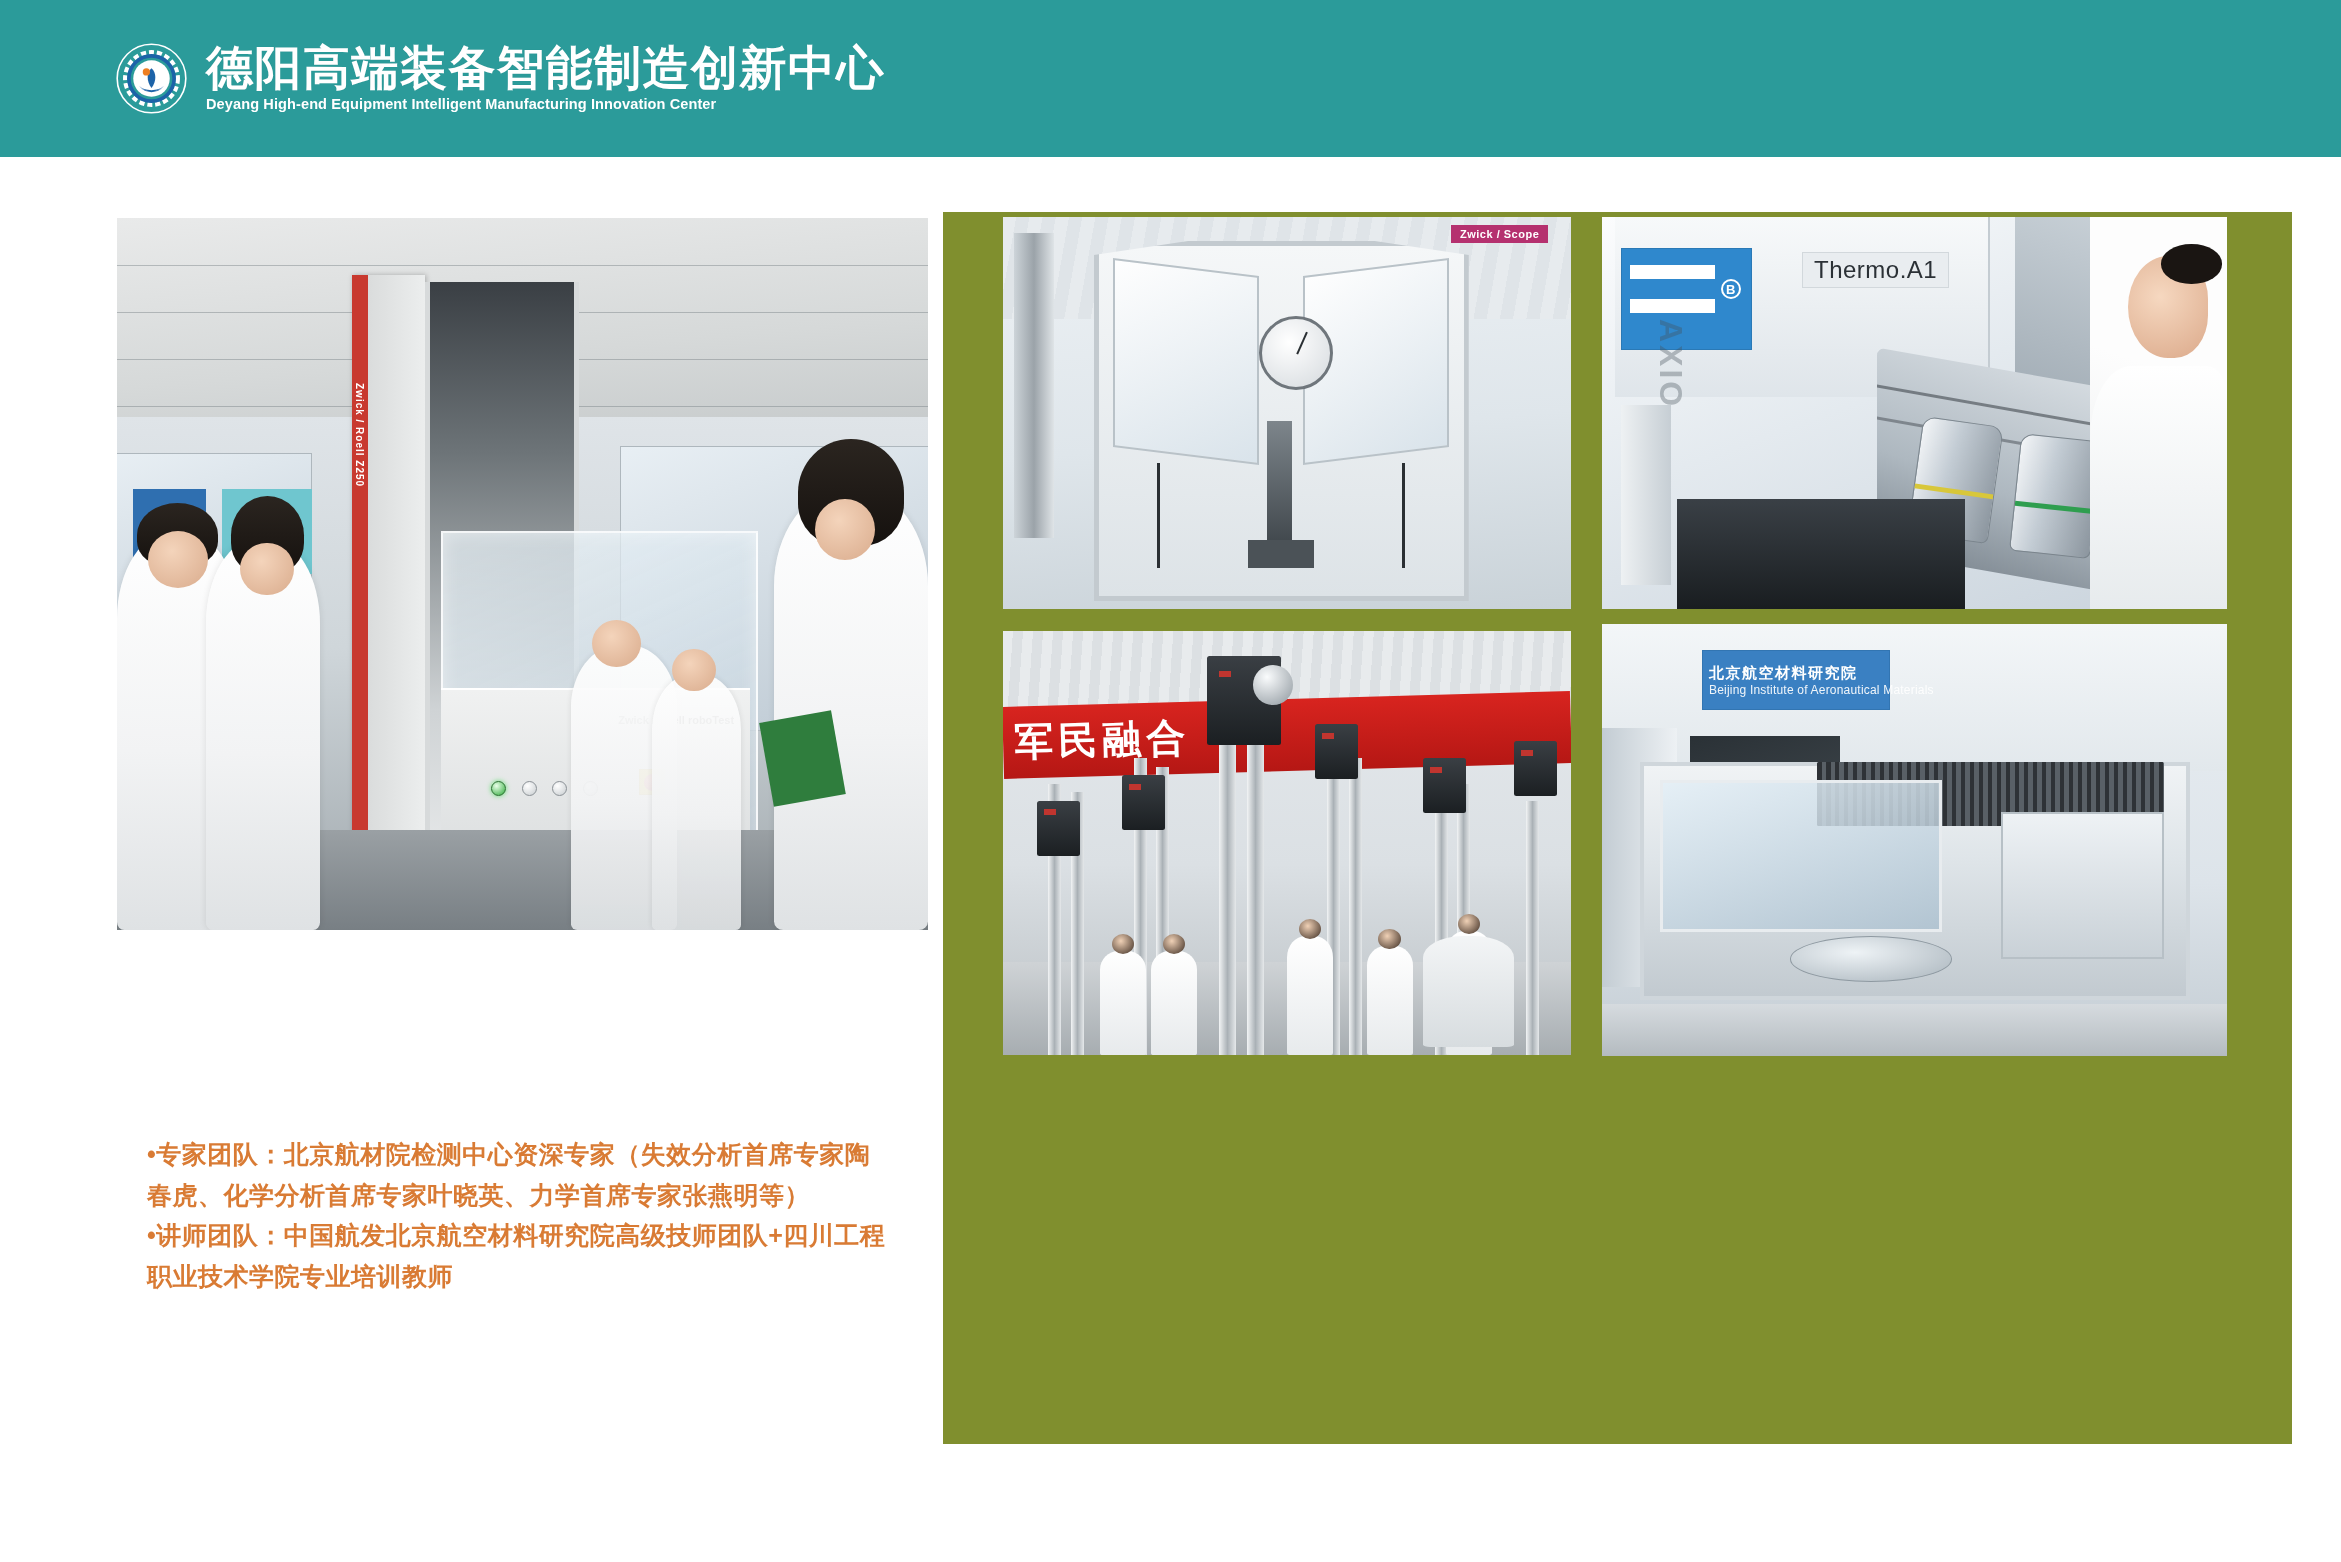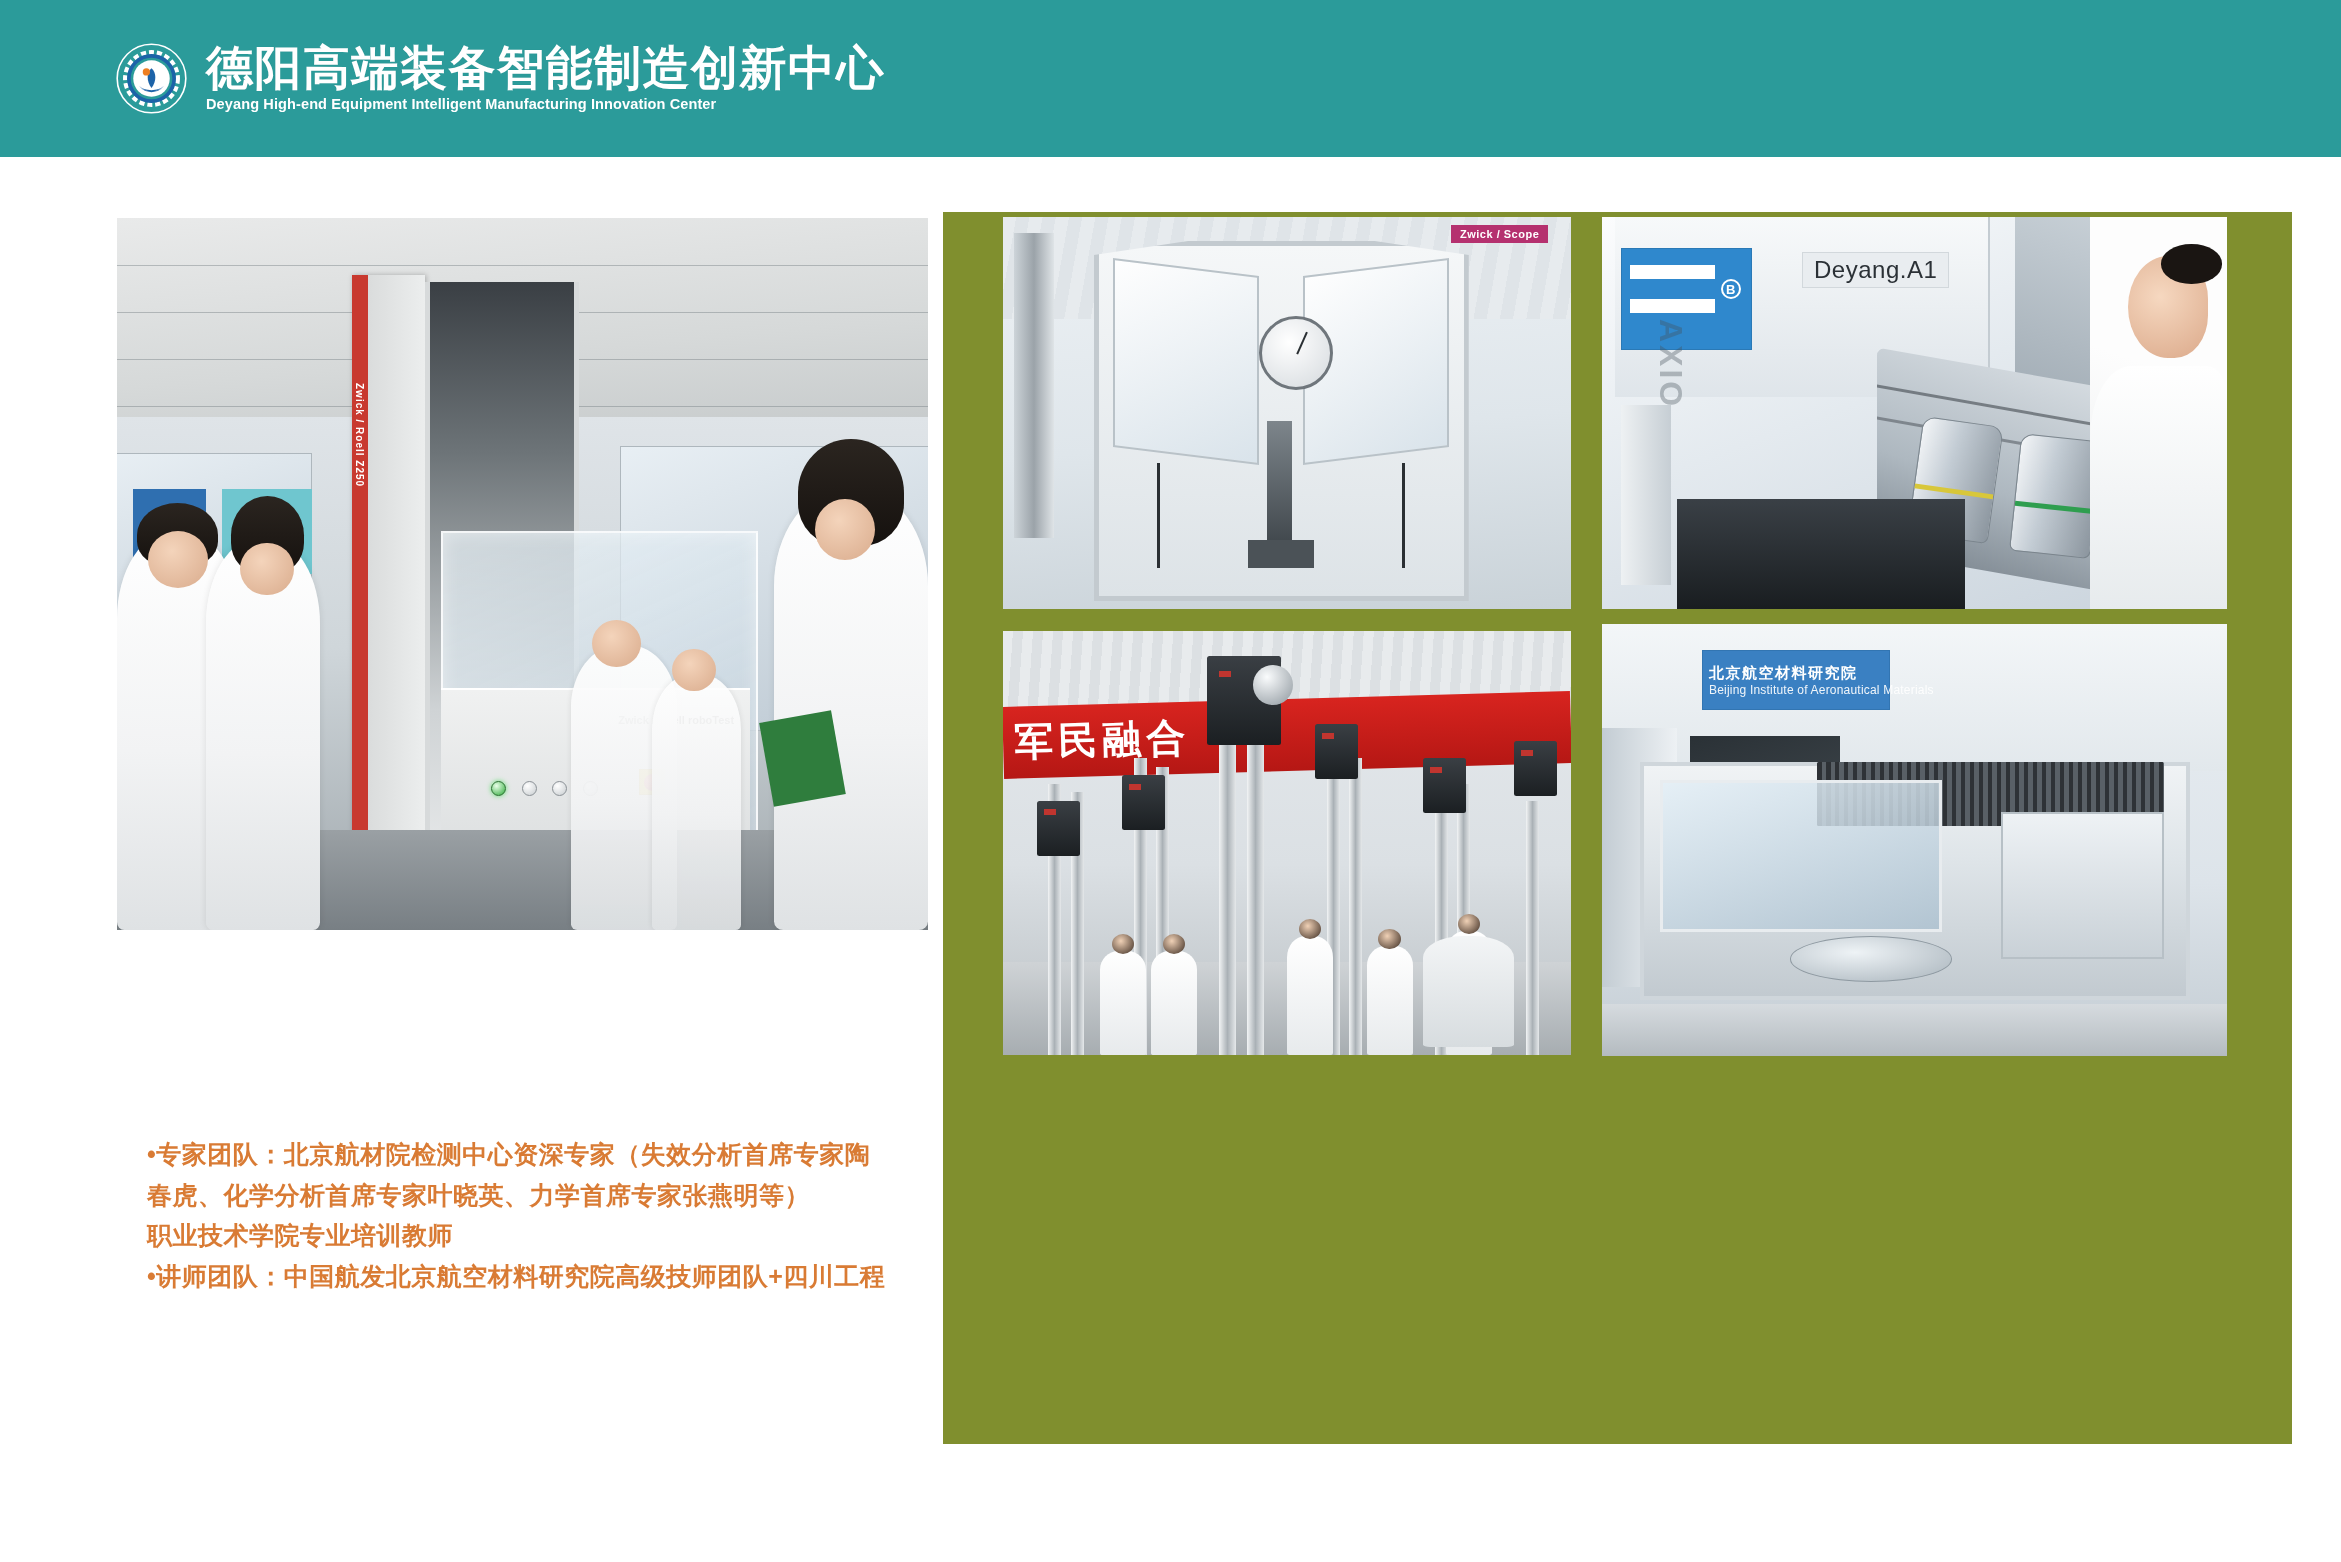--- a/index.html
+++ b/index.html
@@ -356,21 +356,21 @@
   <div class="photo" id="photo-scope">
     <div class="sc-bg"></div>
     <div class="sc-body"></div>
 
     <div class="sc-bluelabel">
       <div class="bar" style="top:16%"></div>
       <div class="bar" style="top:50%"></div>
       <div class="circ">B</div>
     </div>
 
-    <div class="sc-nameplate">Deyang.A1</div>
+    <div class="sc-nameplate">Thermo.A1</div>
 
     <div class="sc-head"></div>
     <div class="sc-nose">
       <div style="position:absolute;left:0;top:18%;width:100%;height:3px;background:rgba(40,46,52,.5);"></div>
       <div style="position:absolute;left:0;top:34%;width:100%;height:3px;background:rgba(40,46,52,.4);"></div>
     </div>
 
     <div class="sc-obj" style="left:50%;top:52%;width:13%;height:30%;transform:rotate(8deg);">
       <div class="ring" style="top:58%;background:#d8c73a;"></div>
     </div>
@@ -457,19 +457,19 @@
       <div class="wj-disc"></div>
       <div style="position:absolute;right:4%;top:20%;width:30%;height:64%;background:linear-gradient(180deg,#eef2f5,#c9d1d7);border:2px solid #b7c0c6;"></div>
     </div>
 
     <div style="position:absolute;left:0;bottom:0;width:100%;height:12%;background:linear-gradient(180deg,#d6dbdf,#b4bbc0);"></div>
   </div>
 
   <div class="text-left">
     <p>•专家团队：北京航材院检测中心资深专家（失效分析首席专家陶</p>
     <p>春虎、化学分析首席专家叶晓英、力学首席专家张燕明等）</p>
+    <p>•讲师团队：中国航发北京航空材料研究院高级技师团队+四川工程</p>
     <p>职业技术学院专业培训教师</p>
-    <p>•讲师团队：中国航发北京航空材料研究院高级技师团队+四川工程</p>
   </div>
 
 
 </div>
 
 
 </body></html>

